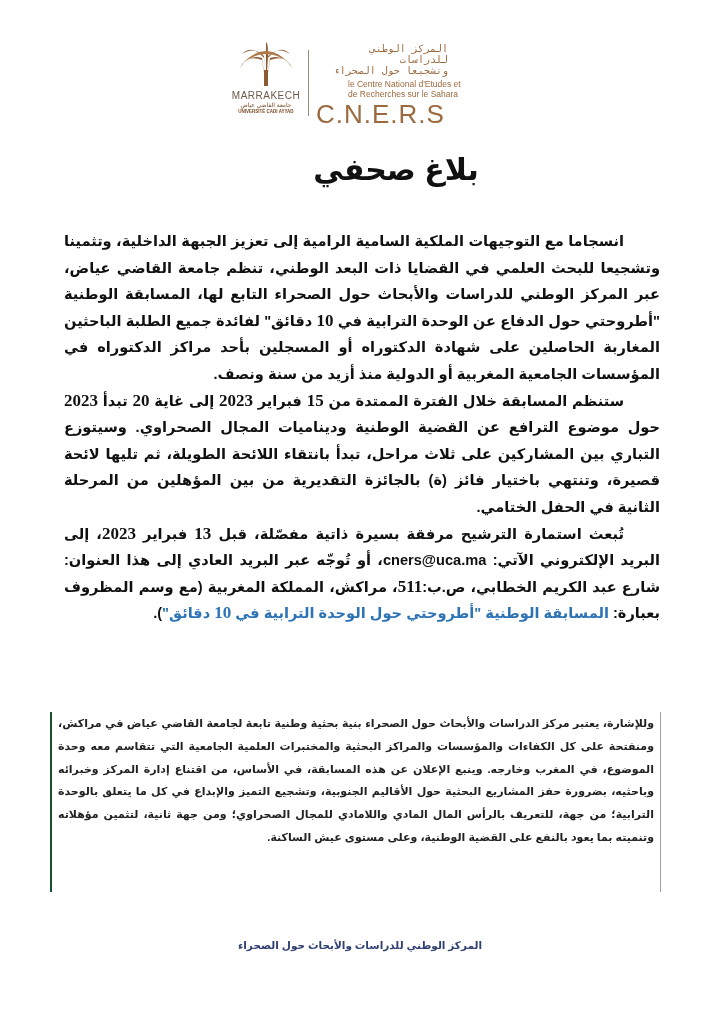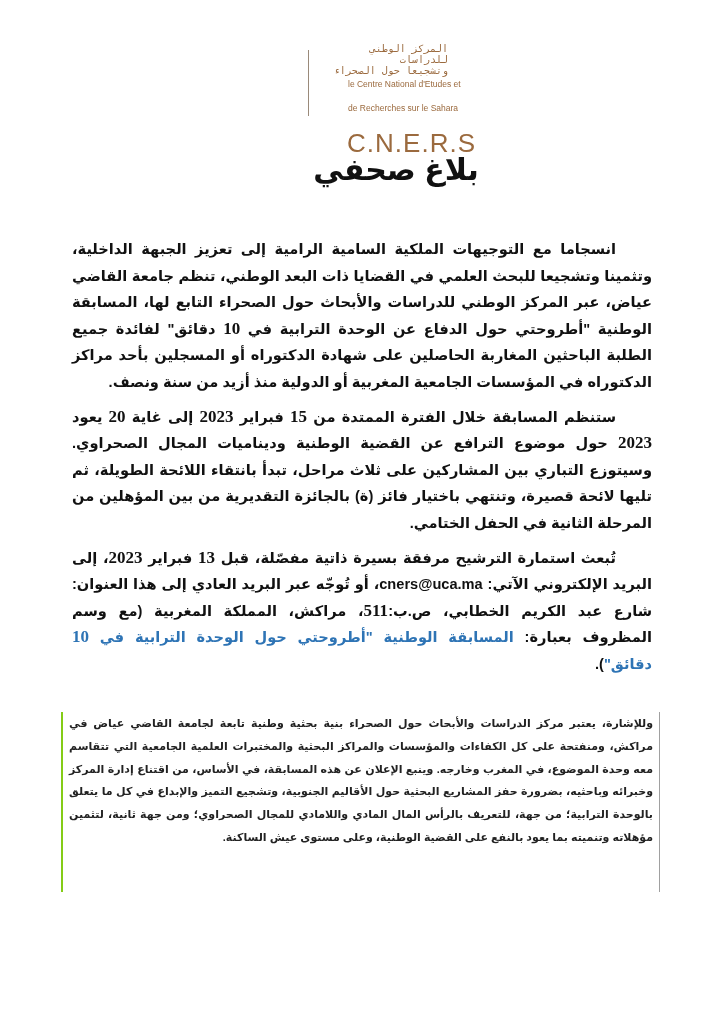--- a/index.html
+++ b/index.html
@@ -10,79 +10,96 @@
     .header { position: absolute; top: 40px; left: 230px; width: 240px; height: 85px; }
     .logo-uca { position: absolute; left: 0; top: 0; width: 72px; height: 82px; text-align: center; }
     .logo-uca svg { display: block; margin: 0 auto; }
     .logo-uca .city { font-size: 10px; letter-spacing: 0.5px; color: #6b5a4a; margin-top: 0; line-height: 11px; }
     .logo-uca .uni-ar { font-size: 6px; color: #7a4a22; line-height: 8px; direction: rtl; }
     .logo-uca .uni-fr { font-size: 4.5px; font-weight: bold; color: #7a4a22; line-height: 6px; }
     .vsep { position: absolute; left: 78px; top: 10px; width: 1px; height: 66px; background: #9a8a7a; }
     .cners { position: absolute; left: 86px; top: 4px; width: 160px; }
     .cners .ar { direction: rtl; text-align: right; font-size: 10px; color: #9b6a3e; line-height: 11px; letter-spacing: 1.5px; width: 132px; margin-left: 0; font-family: Liberation Mono, monospace; }
     .cners .fr { font-size: 8.5px; color: #9b6a3e; line-height: 10px; margin-top: 2px; padding-left: 32px; }
-    .cners .acr { font-size: 26px; color: #9b6a3e; letter-spacing: 1px; line-height: 28px; margin-top: 16px; text-align: right; }
+    .cners .acr { font-size: 26px; color: #9b6a3e; letter-spacing: 1px; line-height: 28px; margin-top: 1px; }
 
     .title { position: absolute; top: 152px; left: 0; width: 720px; text-align: center; font-weight: bold; font-size: 30px; direction: rtl; padding-left: 36px; }
 
     .main { position: absolute; top: 228px; left: 64px; width: 596px; direction: rtl; text-align: justify; text-align-last: right;
             font-weight: bold; font-size: 14.6px; line-height: 26.6px; }
-    .main p { margin: 8px; text-indent: 36px; }
+    .main p { margin: 0; text-indent: 36px; }
     .main p + p { margin-top: 0px; }
     .num { font-family: "Liberation Serif", serif; font-size: 17px; }
     .link-blue { color: #2e74b5; }
 
-    .note { position: absolute; top: 712px; left: 61px; width: 596px; height: 180px; border-left: 2px solid #84cc16; border-right: 1px solid #a0a0a0; }
+    .note { position: absolute; top: 712px; left: 50px; width: 596px; height: 180px; border-left: 2px solid #14532d; border-right: 1px solid #a0a0a0; padding-left: 12px; }
     .note-inner { position: absolute; top: 0px; left: 6px; right: 6px; direction: rtl; text-align: justify; text-align-last: right;
                   font-size: 11px; line-height: 22.8px; font-weight: bold; color: #222; }
 
     .footer { position: absolute; top: 936px; left: 0; width: 720px; text-align: center; direction: rtl; color: #2f3f70; font-size: 10.5px; line-height: 19px; font-weight: bold; }
     .footer .num { font-size: 13px; }
   </style>
 </head>
 <body>
 
 <div class="header">
+  <div class="logo-uca">
+    <svg width="60" height="50" viewBox="0 0 60 50">
+      <g fill="#8a5a30">
+        <path d="M30 46 L26 20 Q10 14 4 28 Q12 14 26 18 Z"></path>
+        <path d="M30 46 L28 18 Q16 4 6 14 Q18 6 28 16 Z" opacity="0.9"></path>
+        <path d="M30 46 L30 16 Q30 2 30 2 Q32 2 32 16 Z"></path>
+        <path d="M30 46 L32 18 Q44 4 54 14 Q42 6 32 16 Z" opacity="0.9"></path>
+        <path d="M30 46 L34 20 Q50 14 56 28 Q48 14 34 18 Z"></path>
+        <path d="M8 22 Q30 0 52 22 Q30 6 8 22 Z" fill="#b07a48"></path>
+      </g>
+      <rect x="28" y="30" width="4" height="16" fill="#8a5a30"></rect>
+    </svg>
+    <div class="city">MARRAKECH</div>
+    <div class="uni-ar">جامعة القاضي عياض</div>
+    <div class="uni-fr">UNIVERSITÉ CADI AYYAD</div>
+  </div>
   <div class="vsep"></div>
   <div class="cners">
     <div class="ar">المركز الوطني للدراسات</div>
     <div class="ar">وتشجيعا حول الصحراء</div>
     <div class="fr">le Centre National d'Etudes et</div>
-    <div class="fr" style="margin-top:14px">de Recherches sur le Sahara</div>
+    <div class="fr" style="margin-top:0">de Recherches sur le Sahara</div>
     <div class="acr">C.N.E.R.S</div>
   </div>
 </div>
 
 <div class="title">بلاغ صحفي</div>
 
 <div class="main">
   <p>
     <span>انسجاما مع التوجيهات الملكية السامية الرامية إلى تعزيز الجبهة الداخلية، وتثمينا وتشجيعا للبحث العلمي في القضايا ذات البعد الوطني، تنظم جامعة القاضي عياض، عبر المركز الوطني للدراسات والأبحاث حول الصحراء التابع لها، المسابقة الوطنية "أطروحتي حول الدفاع عن الوحدة الترابية في</span>
     <span class="num">10</span>
     <span>دقائق" لفائدة جميع الطلبة الباحثين المغاربة الحاصلين على شهادة الدكتوراه أو المسجلين بأحد مراكز الدكتوراه في المؤسسات الجامعية المغربية أو الدولية منذ أزيد من سنة ونصف.</span>
   </p>
   <p>
     <span>ستنظم المسابقة خلال الفترة الممتدة من</span>
     <span class="num">15</span>
     <span>فبراير</span>
     <span class="num">2023</span>
     <span>إلى غاية</span>
     <span class="num">20</span>
-    <span>يعود</span>
+    <span>تبدأ</span>
     <span class="num">2023</span>
     <span>حول موضوع الترافع عن القضية الوطنية وديناميات المجال الصحراوي. وسيتوزع التباري بين المشاركين على ثلاث مراحل، تبدأ بانتقاء اللائحة الطويلة، ثم تليها لائحة قصيرة، وتنتهي باختيار فائز (ة) بالجائزة التقديرية من بين المؤهلين من المرحلة الثانية في الحفل الختامي.</span>
   </p>
   <p>
     <span>تُبعث استمارة الترشيح مرفقة بسيرة ذاتية مفصّلة، قبل</span>
     <span class="num">13</span>
     <span>فبراير</span>
     <span class="num">2023</span><span>، إلى البريد الإلكتروني الآتي:</span>
     <span dir="ltr">cners@uca.ma</span><span>، أو تُوجّه عبر البريد العادي إلى هذا العنوان: شارع عبد الكريم الخطابي، ص.ب:</span><span class="num">511</span><span>، مراكش، المملكة المغربية (مع وسم المظروف بعبارة:</span>
     <span class="link-blue"><span>المسابقة الوطنية "أطروحتي حول الوحدة الترابية في</span> <span class="num">10</span> <span>دقائق"</span></span><span>).</span>
   </p>
 </div>
 
 <div class="note">
   <div class="note-inner">وللإشارة، يعتبر مركز الدراسات والأبحاث حول الصحراء بنية بحثية وطنية تابعة لجامعة القاضي عياض في مراكش، ومنفتحة على كل الكفاءات والمؤسسات والمراكز البحثية والمختبرات العلمية الجامعية التي تتقاسم معه وحدة الموضوع، في المغرب وخارجه. وينبع الإعلان عن هذه المسابقة، في الأساس، من اقتناع إدارة المركز وخبرائه وباحثيه، بضرورة حفز المشاريع البحثية حول الأقاليم الجنوبية، وتشجيع التميز والإبداع في كل ما يتعلق بالوحدة الترابية؛ من جهة، للتعريف بالرأس المال المادي واللامادي للمجال الصحراوي؛ ومن جهة ثانية، لتثمين مؤهلاته وتنميته بما يعود بالنفع على القضية الوطنية، وعلى مستوى عيش الساكنة.</div>
 </div>
 
 <div class="footer">
+  <div>المركز الوطني للدراسات والأبحاث حول الصحراء</div>
 </div>
 
 </body></html>

